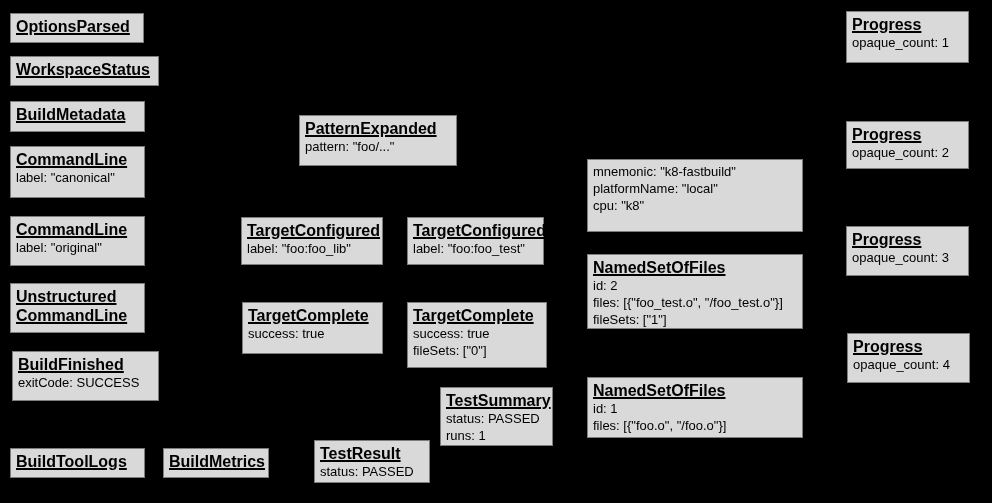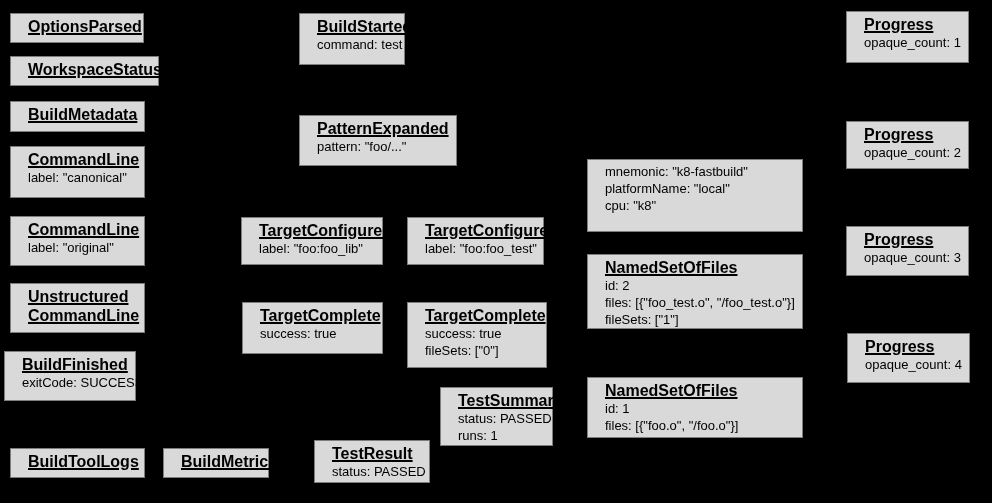--- a/index.html
+++ b/index.html
@@ -13,21 +13,21 @@
     height: 503px;
     background: #000000;
     overflow: hidden;
     font-family: "Liberation Sans", sans-serif;
   }
   .box {
     position: absolute;
     box-sizing: border-box;
     background: #d9d9d9;
     border: 1px solid #7d7d7d;
-    padding: 3px 5px 0 17px;
+    padding: 3px 5px 0 5px;
     color: #000000;
   }
   .box-title {
     font-weight: bold;
     font-size: 16px;
     line-height: 19px;
     text-decoration: underline;
     text-decoration-thickness: 1.5px;
     white-space: pre-line;
   }
@@ -62,37 +62,33 @@
   <div class="box" style="left:10px;top:216px;width:135px;height:50px">
     <div class="box-title">CommandLine</div>
     <div class="box-line">label: "original"</div>
   </div>
 
   <div class="box" style="left:10px;top:283px;width:135px;height:50px">
     <div class="box-title">Unstructured
 CommandLine</div>
   </div>
 
-  <div class="box" style="left:4px;top:351px;width:132px;height:50px">
+  <div class="box" style="left:12px;top:351px;width:147px;height:50px">
     <div class="box-title">BuildFinished</div>
     <div class="box-line">exitCode: SUCCESS</div>
   </div>
 
   <div class="box" style="left:10px;top:448px;width:135px;height:30px">
     <div class="box-title">BuildToolLogs</div>
   </div>
 
   <div class="box" style="left:163px;top:448px;width:106px;height:30px">
     <div class="box-title">BuildMetrics</div>
   </div>
 
-  <div class="box" style="left:299px;top:13px;width:106px;height:52px">
-    <div class="box-title">BuildStarted</div>
-    <div class="box-line">command: test</div>
-  </div>
 
   <div class="box" style="left:299px;top:115px;width:158px;height:51px">
     <div class="box-title">PatternExpanded</div>
     <div class="box-line">pattern: "foo/..."</div>
   </div>
 
   <div class="box" style="left:241px;top:217px;width:142px;height:48px">
     <div class="box-title">TargetConfigured</div>
     <div class="box-line">label: "foo:foo_lib"</div>
   </div>

